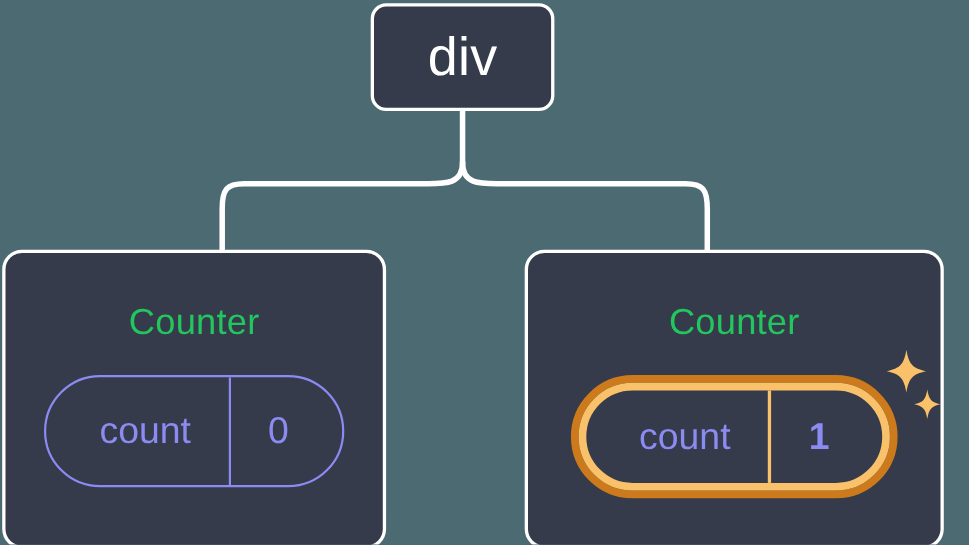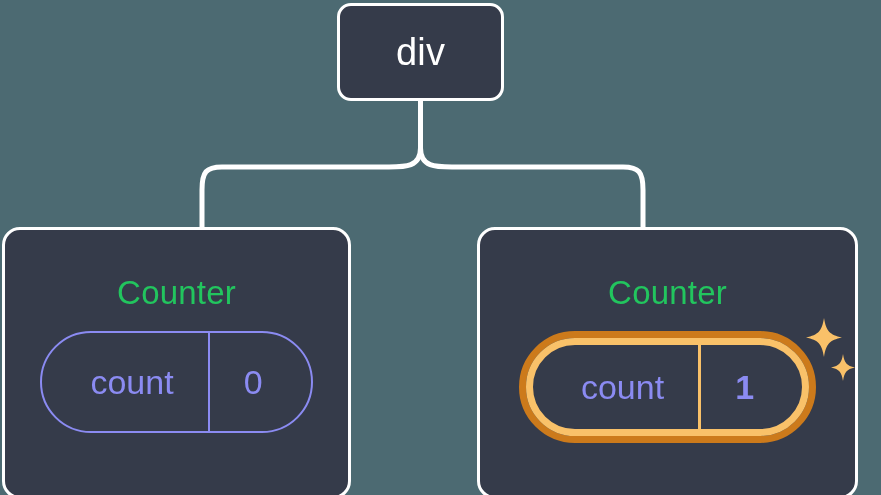--- a/index.html
+++ b/index.html
@@ -43,21 +43,21 @@
     top: 3px;
     width: 167px;
     height: 98px;
     border-radius: 14px;
     display: flex;
     align-items: center;
     justify-content: center;
   }
   .node-title-root {
     color: #ffffff;
-    font-size: 38px;
+    font-size: 49px;
     line-height: 1;
     letter-spacing: 0.2px;
   }
 
   .card {
     position: absolute;
     box-sizing: border-box;
     background: #353b4a;
     border: 3px solid #ffffff;
     border-radius: 18px;
@@ -80,21 +80,21 @@
     font-size: 33px;
     line-height: 1;
     text-align: center;
     letter-spacing: 0.2px;
   }
 
   
   .pill-wrap {
     display: flex;
     justify-content: center;
-    margin-top: 22px;
+    margin-top: 32px;
   }
   .pill {
     box-sizing: border-box;
     display: flex;
     align-items: stretch;
     border: 2px solid #8b8bf2;
     border-radius: 999px;
     height: 102px;
     overflow: hidden;
   }

